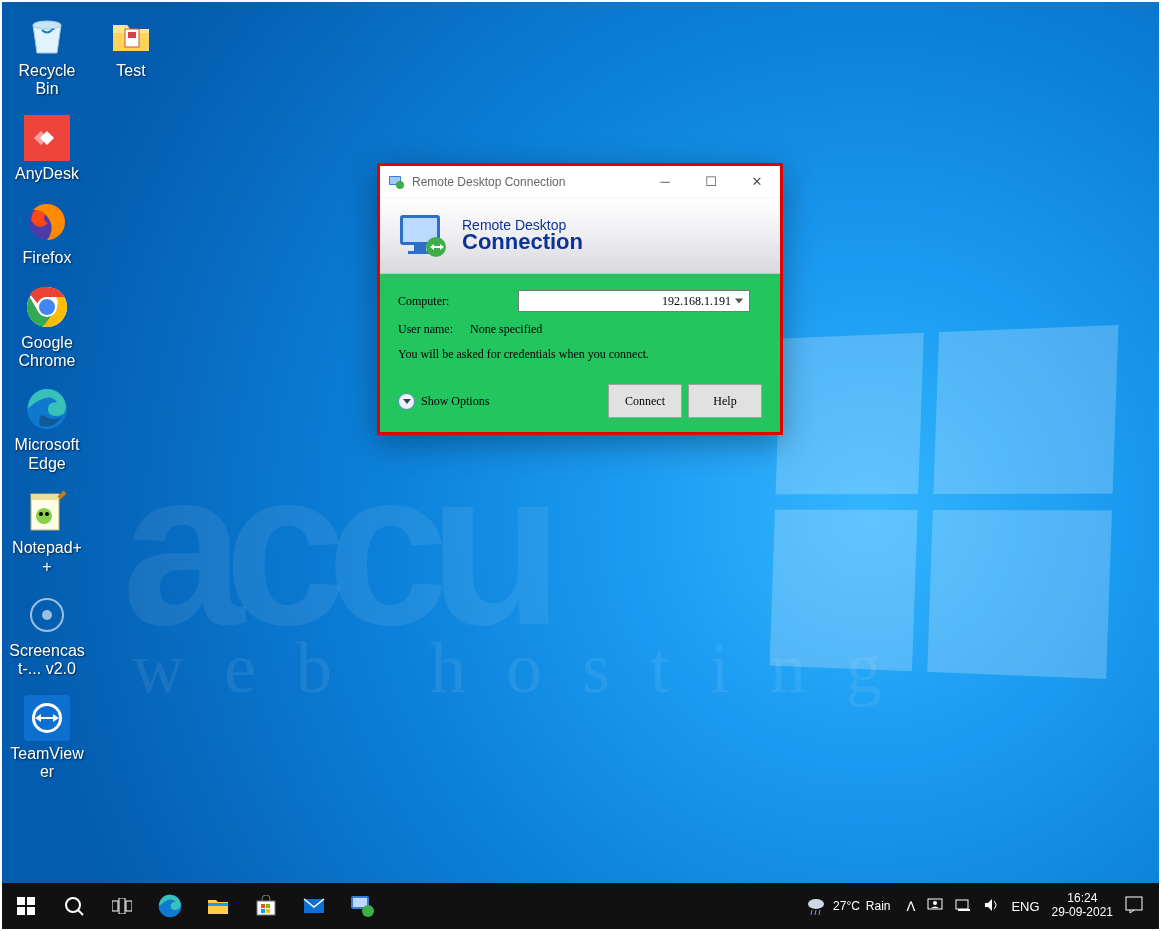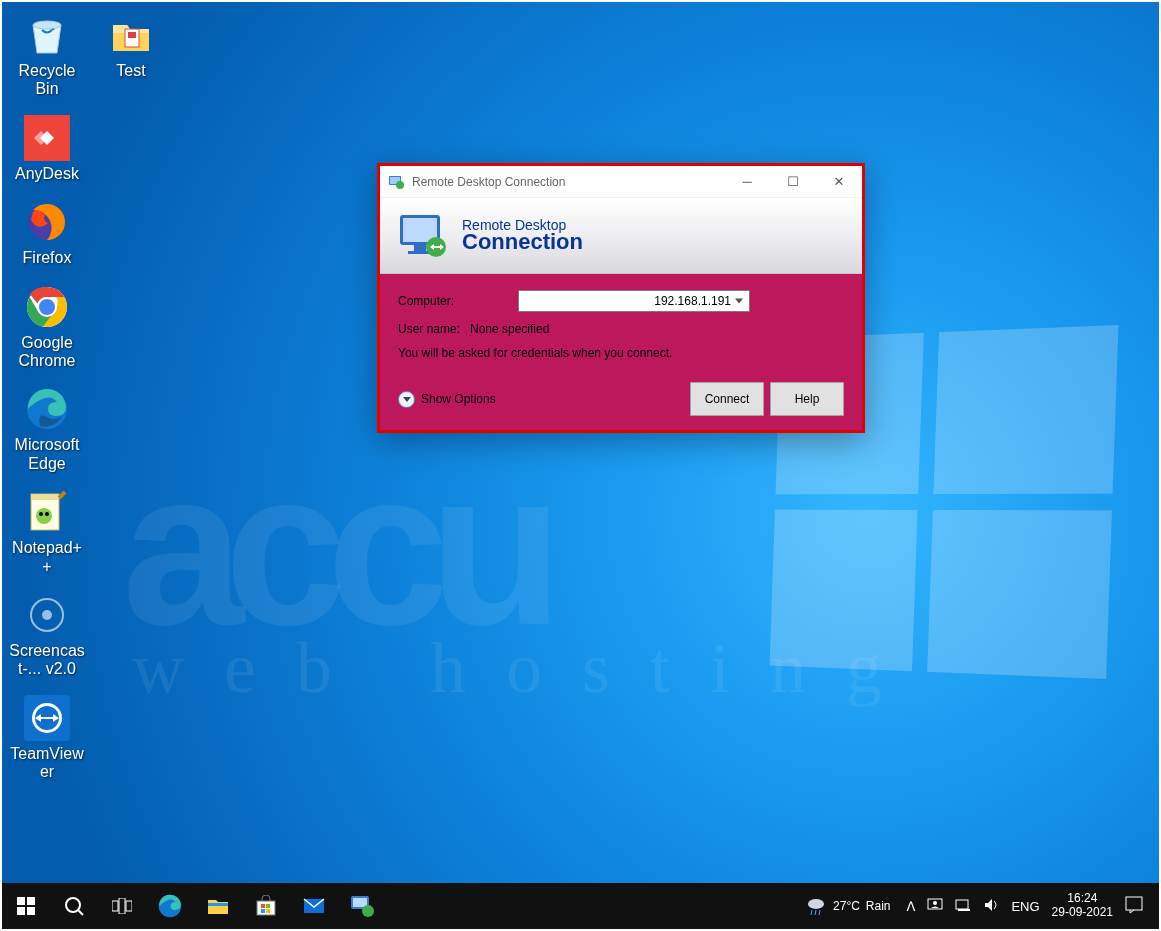--- a/index.html
+++ b/index.html
@@ -78,21 +78,21 @@
     line-height:1.15;
     max-width:76px;
     word-wrap:break-word;
   }
   .icons2 { left: 90px; }
 
   
   .win {
     position:absolute;
     left:375px; top:161px;
-    width:488px;
+    width:406px;
     background:#fff;
     border: 3px solid #e30000;
     box-shadow: 0 8px 30px #0005;
     font-size:12px;
   }
   .win .titlebar {
     height:32px;
     background:#fff;
     display:flex; align-items:center;
     padding-left:8px;
@@ -118,21 +118,22 @@
     width:54px;height:54px;margin-right:12px;
   }
   .win .banner .btext .l1 {
     color:#0a3398;font-size:14px;font-weight:400;
   }
   .win .banner .btext .l2 {
     color:#0a3398;font-size:22px;font-weight:700;margin-top:-4px;
   }
   .win .body {
     padding:16px 18px 14px;
-    background:#be185d;
+    background:#22c55e;
+    font-family:Liberation Serif, serif;
   }
   .row { display:flex; align-items:center; margin-bottom:10px;}
   .row .rlabel { width:72px; color:#000; }
   .row .rval { color:#000; }
   .combo {
     width:232px;height:22px;
     border:1px solid #7a7a7a;
     background:#fff;
     display:flex;align-items:center;justify-content:flex-end;
     padding:0 18px 0 6px;

